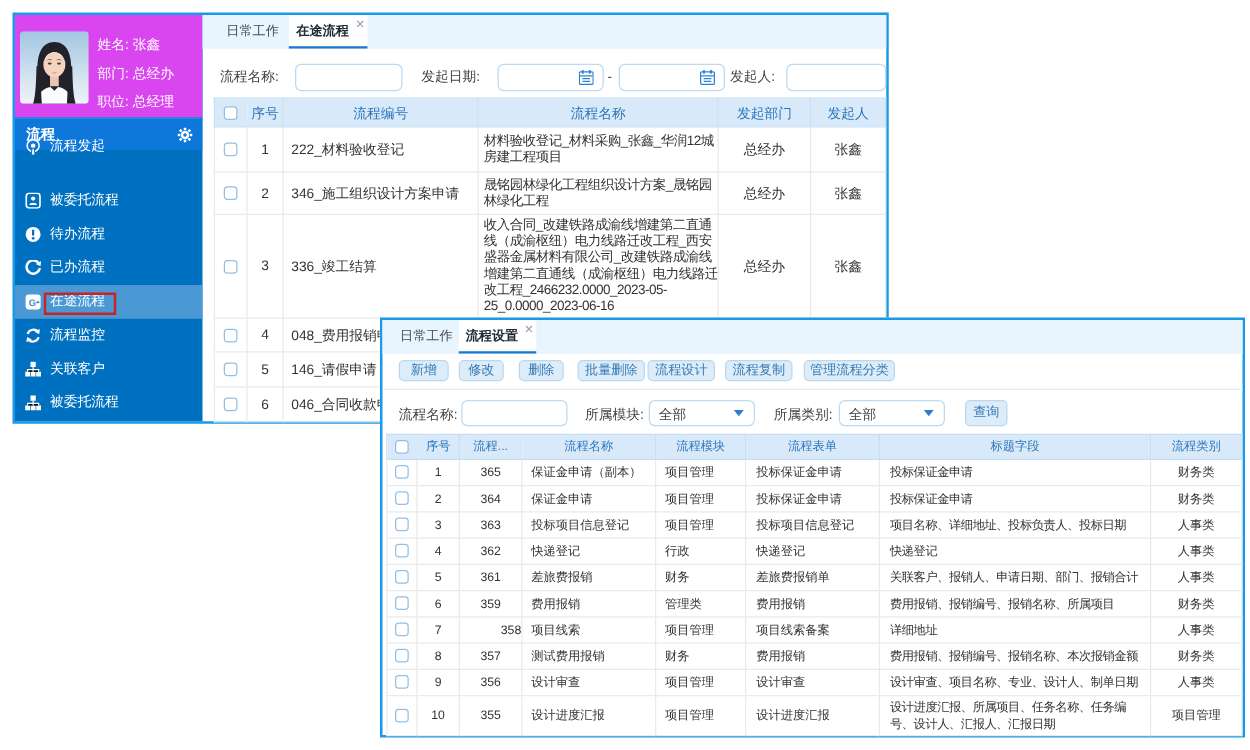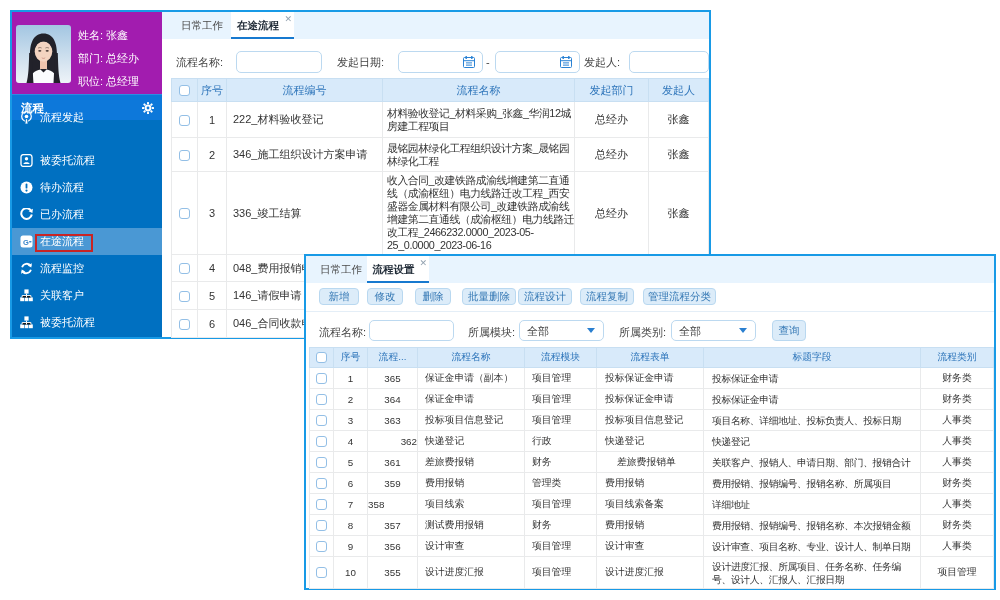--- a/index.html
+++ b/index.html
@@ -13,21 +13,21 @@
 .lbl{position:absolute;font-size:11px;color:#444;line-height:14px}
 .inp{position:absolute;background:#fff;border:1px solid #bcd9f0;border-radius:5px}
 table{border-collapse:collapse;table-layout:fixed}
 td,th{border:1px solid #e9eaeb;overflow:hidden;padding:0}
 th{background:#d8eafa;color:#2e75ba;font-weight:normal;border-color:#c8dff2}
 .cb{display:inline-block;width:11px;height:11px;border:1px solid #93bfe6;border-radius:3px;background:#fff;vertical-align:middle}
 .btn{position:absolute;height:17px;line-height:15px;background:#dcecf9;border:1px solid #b9d8f0;border-radius:4px;
   color:#3679b5;font-size:10.5px;text-align:center;top:32px}
 
 #sb{position:absolute;left:0;top:0;width:150px;height:100%;background:#0070c1;color:#fff;overflow:hidden}
-#sb .prof{position:absolute;left:0;top:0;width:100%;height:82px;background:#a21caf}
+#sb .prof{position:absolute;left:0;top:0;width:100%;height:82px;background:#d946ef}
 #sb .cap{position:absolute;left:0;top:82px;width:100%;height:26px;background:#0d78da;border-top:1px solid #2e8ce2;
   font-size:11.5px;font-weight:bold;line-height:26px;padding-left:9px}
 .mi{position:absolute;left:0;width:100%;height:27px;line-height:27px;font-size:11px;color:#fff}
 .mi .ic{position:absolute;left:8px;top:7px;width:13px;height:13px}
 .mi .tx{position:absolute;left:28px;top:0}
 .mi.sel{background:#4a98d4}
 .redbox{position:absolute;left:23px;top:6px;width:58px;height:18px;border:2px solid #c92424;z-index:5}
 </style>
 </head>
 <body>
@@ -325,51 +325,51 @@
             <td style="text-align:center">363</td>
             <td style="padding-left:7px;white-space:nowrap">投标项目信息登记</td>
             <td style="padding-left:7px;white-space:nowrap">项目管理</td>
             <td style="padding-left:8px;white-space:nowrap">投标项目信息登记</td>
             <td style="padding-left:8px;line-height:13px;white-space:nowrap;letter-spacing:-0.35px">项目名称、详细地址、投标负责人、投标日期</td>
             <td style="text-align:center">人事类</td>
           </tr>
           <tr style="height:21px">
             <td style="text-align:center"><span class="cb"></span></td>
             <td style="text-align:center">4</td>
-            <td style="text-align:right">362</td>
+            <td style="text-align:center">362</td>
             <td style="padding-left:7px;white-space:nowrap">快递登记</td>
             <td style="padding-left:7px;white-space:nowrap">行政</td>
             <td style="padding-left:8px;white-space:nowrap">快递登记</td>
             <td style="padding-left:8px;line-height:13px;white-space:nowrap;letter-spacing:-0.35px">快递登记</td>
             <td style="text-align:center">人事类</td>
           </tr>
           <tr style="height:21px">
             <td style="text-align:center"><span class="cb"></span></td>
             <td style="text-align:center">5</td>
             <td style="text-align:center">361</td>
             <td style="padding-left:7px;white-space:nowrap">差旅费报销</td>
             <td style="padding-left:7px;white-space:nowrap">财务</td>
-            <td style="padding-left:20px;white-space:nowrap">差旅费报销单</td>
+            <td style="padding-left:8px;white-space:nowrap">差旅费报销单</td>
             <td style="padding-left:8px;line-height:13px;white-space:nowrap;letter-spacing:-0.35px">关联客户、报销人、申请日期、部门、报销合计</td>
             <td style="text-align:center">人事类</td>
           </tr>
           <tr style="height:21px">
             <td style="text-align:center"><span class="cb"></span></td>
             <td style="text-align:center">6</td>
             <td style="text-align:center">359</td>
             <td style="padding-left:7px;white-space:nowrap">费用报销</td>
             <td style="padding-left:7px;white-space:nowrap">管理类</td>
             <td style="padding-left:8px;white-space:nowrap">费用报销</td>
             <td style="padding-left:8px;line-height:13px;white-space:nowrap;letter-spacing:-0.35px">费用报销、报销编号、报销名称、所属项目</td>
             <td style="text-align:center">财务类</td>
           </tr>
           <tr style="height:21px">
             <td style="text-align:center"><span class="cb"></span></td>
             <td style="text-align:center">7</td>
-            <td style="text-align:left">358</td>
+            <td style="text-align:right">358</td>
             <td style="padding-left:7px;white-space:nowrap">项目线索</td>
             <td style="padding-left:7px;white-space:nowrap">项目管理</td>
             <td style="padding-left:8px;white-space:nowrap">项目线索备案</td>
             <td style="padding-left:8px;line-height:13px;white-space:nowrap;letter-spacing:-0.35px">详细地址</td>
             <td style="text-align:center">人事类</td>
           </tr>
           <tr style="height:21px">
             <td style="text-align:center"><span class="cb"></span></td>
             <td style="text-align:center">8</td>
             <td style="text-align:center">357</td>

